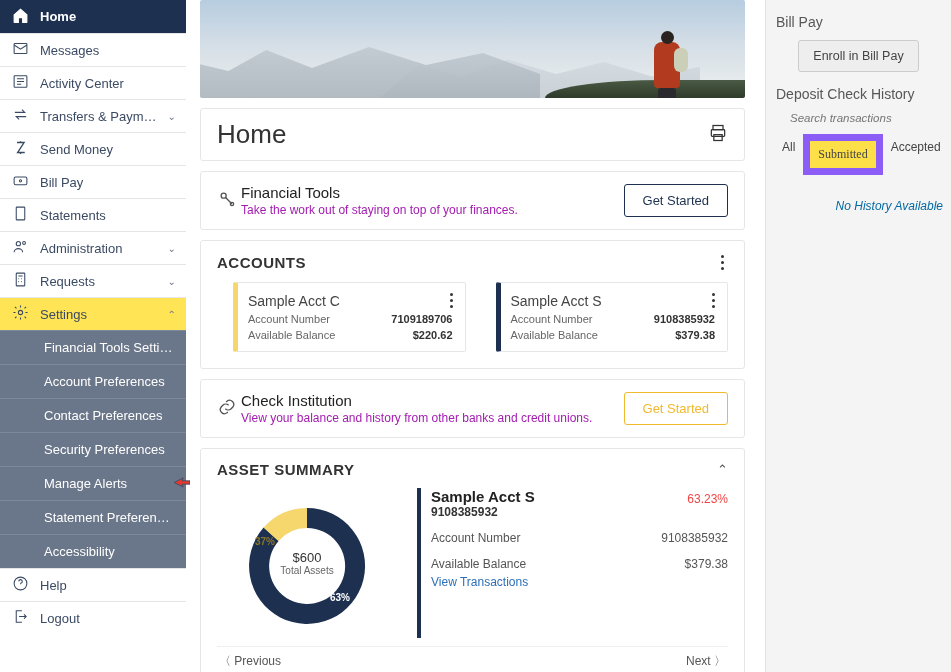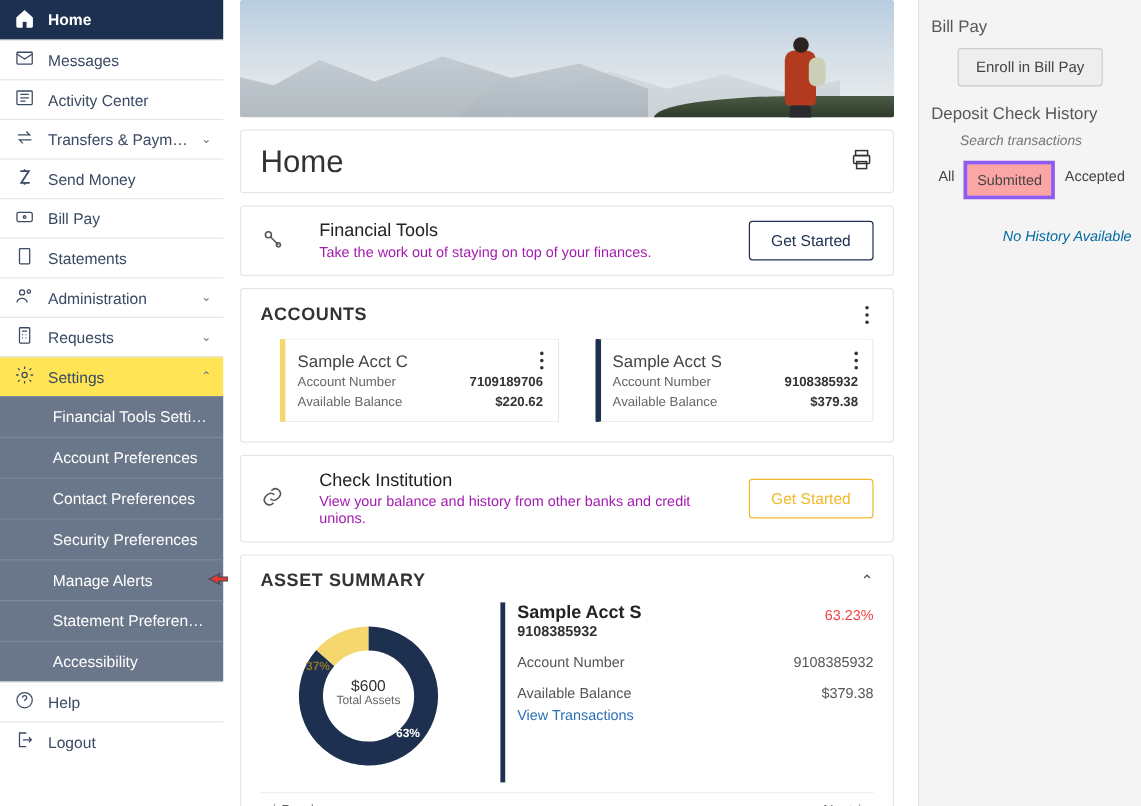--- a/index.html
+++ b/index.html
@@ -36,21 +36,21 @@
 .hero .person .body { width:26px; height:46px; background:#b23a1f; border-radius:8px 8px 4px 4px; position:relative; }
 .hero .person .head { width:13px; height:13px; background:#2a2320; border-radius:50%; position:absolute; top:-11px; left:7px; }
 .hero .person .legs { position:absolute; bottom:-20px; left:4px; width:18px; height:20px; background:#2a2a2e; border-radius:3px; }
 .hero .person .pack { position:absolute; top:6px; right:-8px; width:14px; height:24px; background:#cbcfb8; border-radius:6px; }
 
 .card { background:#fff; border:1px solid #e5e6e8; border-radius:3px; margin-top:10px; }
 .title-card { display:flex; justify-content:space-between; align-items:center; padding:10px 16px; }
 .title-card h1 { font-size:26px; font-weight:400; color:#333; }
 .print-ico svg { width:20px; height:20px; fill:none; stroke:#333; stroke-width:1.5; }
 
-.tool-card { display:flex; align-items:center; padding:12px 16px; gap:29px; }
+.tool-card { display:flex; align-items:center; padding:12px 16px; gap:4px; }
 .tool-card .txt { flex:1; }
 .tool-card .t { font-size:15px; color:#222; }
 .tool-card .s { font-size:12px; color:#a21caf; margin-top:2px; }
 .btn-outline { border:1px solid #1d3050; background:#fff; color:#1d3050; padding:8px 18px; border-radius:3px; font-size:13px; cursor:pointer; }
 .btn-outline.gold { border-color:#f1b92e; color:#f1b92e; }
 
 .accounts-card { padding:12px 16px 16px; }
 .accounts-hdr { display:flex; justify-content:space-between; align-items:center; margin-bottom:10px; }
 .accounts-hdr h2 { font-size:15px; font-weight:700; letter-spacing:.5px; color:#333; }
 .dots { display:flex; flex-direction:column; gap:3px; cursor:pointer; padding:2px 4px; }
@@ -79,26 +79,26 @@
 .asset-details .rw { display:flex; justify-content:space-between; font-size:12px; color:#555; margin-top:12px; }
 .asset-details .pct { position:absolute; right:0; top:4px; font-size:12px; color:#ef4444; }
 .link { color:#2c6fb7; font-size:12px; cursor:pointer; }
 .pager { display:flex; justify-content:space-between; margin-top:8px; padding:6px 2px 0; border-top:1px solid #eee; font-size:12px; color:#555; }
 .pager span { cursor:pointer; }
 
 
 .right { width:186px; background:#f4f4f4; height:672px; padding:8px 8px 0; border-left:1px solid #e3e3e3; }
 .right h3 { font-size:14px; font-weight:400; color:#585757; margin:6px 2px 10px; }
 .enroll-btn { display:block; margin:0 auto 14px; background:#eee; border:1px solid #ccc; border-radius:3px; padding:8px 14px; font-size:12.5px; cursor:pointer; color:#444; }
-.search-row { display:flex; align-items:center; gap:24px; margin:10px 2px; }
+.search-row { display:flex; align-items:center; gap:14px; margin:10px 2px; }
 .search-row input { flex:1; border:none; background:transparent; font-size:11.5px; outline:none; color:#777; font-style:italic; }
 .search-row svg { width:12px; height:12px; stroke:#888; fill:none; stroke-width:2; }
 .filter-tabs { display:flex; margin:4px 0; }
 .filter-tabs div { padding:6px 8px; font-size:12px; color:#444; cursor:pointer; }
-.filter-tabs div.sel { background:#fca5a5; border:3px solid #8b5cf6; }
+.filter-tabs div.sel { background:#fde047; border:7px solid #8b5cf6;font-family:Liberation Serif, serif; }
 .nohist { text-align:right; font-size:12px; font-style:italic; color:#0369a1; margin-top:24px; }
 </style>
 </head>
 <body>
 
 <div class="sidebar">
 
   <div class="nav-item active">
     <span class="icon"><svg viewBox="0 0 24 24">
           <path d="M3 11l9-8 9 8v10a1 1 0 0 1-1 1h-5v-7h-6v7H4a1 1 0 0 1-1-1z"></path>

